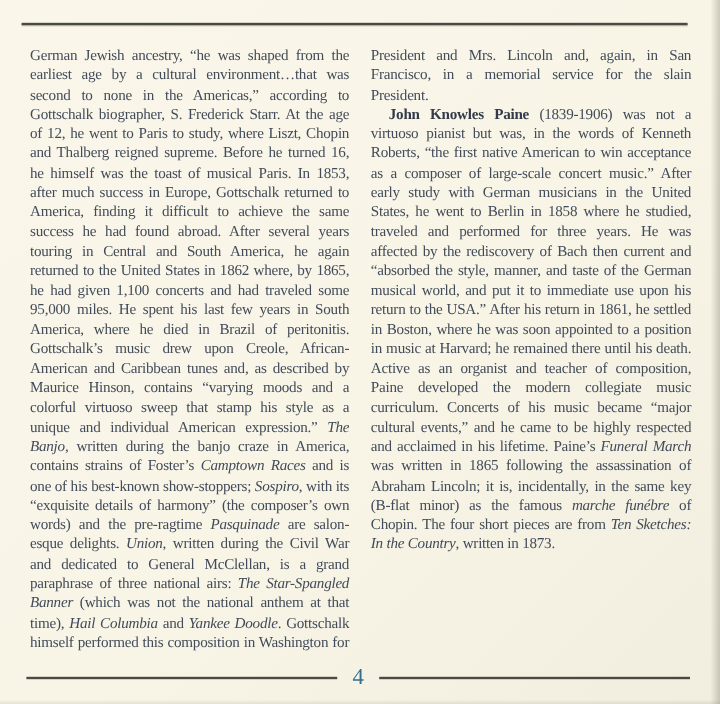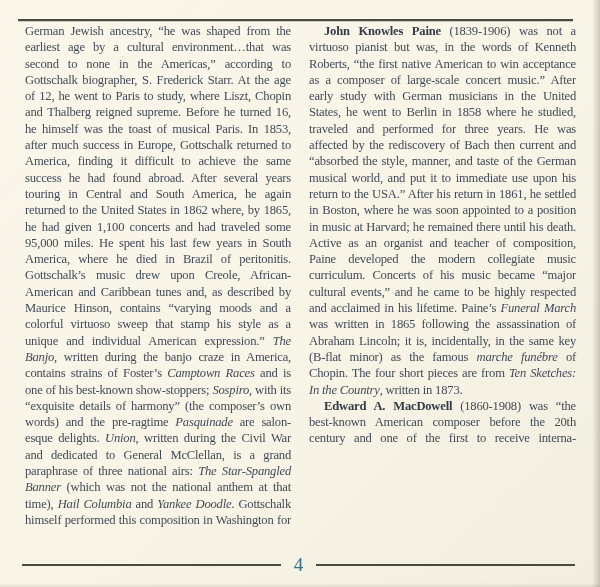--- a/index.html
+++ b/index.html
@@ -12,21 +12,21 @@
     background: linear-gradient(135deg, #faf6ea 0%, #f8f4e6 55%, #f2eedf 100%);
     font-family: "Liberation Serif", "DejaVu Serif", serif;
     color: var(--ink, #414b59);
   }
   .top-rule {
     position: absolute; left: 18px; top: 19px; width: 555px; height: 2px;
     background: var(--rule, #4a4a42);
     box-shadow: 0 1px 0 rgba(74,74,66,0.25);
   }
   .col {
-    position: absolute; top: 23px; width: 266px;
+    position: absolute; top: 38px; width: 266px;
     font-size: 12.6px; line-height: 16.3px; letter-spacing: -0.2px;
     text-align: justify;
   }
   .col-left  { left: 25px; }
   .col-right { left: 309px; width: 267px; }
   .col p { margin: 0; }
   .col p.indent { text-indent: 15px; }
   .col p.fill-last { text-align-last: justify; }
   .run-b { font-weight: 700; color: #333b48; }
   .run-i { font-style: italic; }
@@ -55,22 +55,22 @@
 <body>
 
 <div class="page">
   <div class="top-rule"></div>
 
   <div class="col col-left">
       <p class="fill-last"><span>German Jewish ancestry, “he was shaped from the earliest age by a cultural environment…that was second to none in the Americas,” according to Gottschalk biographer, S. Frederick Starr. At the age of 12, he went to Paris to study, where Liszt, Chopin and Thalberg reigned supreme. Before he turned 16, he himself was the toast of musical Paris. In 1853, after much success in Europe, Gottschalk returned to America, finding it difficult to achieve the same success he had found abroad. After several years touring in Central and South America, he again returned to the United States in 1862 where, by 1865, he had given 1,100 concerts and had traveled some 95,000 miles. He spent his last few years in South America, where he died in Brazil of peritonitis. Gottschalk’s music drew upon Creole, African-American and Caribbean tunes and, as described by Maurice Hinson, contains “varying moods and a colorful virtuoso sweep that stamp his style as a unique and individual American expression.” </span><span class="run-i">The Banjo</span><span>, written during the banjo craze in America, contains strains of Foster’s </span><span class="run-i">Camptown Races</span><span> and is one of his best-known show-stoppers; </span><span class="run-i">Sospiro</span><span>, with its “exquisite details of harmony” (the composer’s own words) and the pre-ragtime </span><span class="run-i">Pasquinade</span><span> are salon-esque delights. </span><span class="run-i">Union</span><span>, written during the Civil War and dedicated to General McClellan, is a grand paraphrase of three national airs: </span><span class="run-i">The Star-Spangled Banner</span><span> (which was not the national anthem at that time), </span><span class="run-i">Hail Columbia</span><span> and </span><span class="run-i">Yankee Doodle</span><span>. Gottschalk himself performed this composition in Washington for</span></p>
     </div>
 
   <div class="col col-right">
+      <p><span>President and Mrs. Lincoln and, again, in San Francisco, in a memorial service for the slain President.</span></p>
       <p class="indent"><span class="run-b">John Knowles Paine</span><span> (1839-1906) was not a virtuoso pianist but was, in the words of Kenneth Roberts, “the first native American to win acceptance as a composer of large-scale concert music.” After early study with German musicians in the United States, he went to Berlin in 1858 where he studied, traveled and performed for three years. He was affected by the rediscovery of Bach then current and “absorbed the style, manner, and taste of the German musical world, and put it to immediate use upon his return to the USA.” After his return in 1861, he settled in Boston, where he was soon appointed to a position in music at Harvard; he remained there until his death. Active as an organist and teacher of composition, Paine developed the modern collegiate music curriculum. Concerts of his music became “major cultural events,” and he came to be highly respected and acclaimed in his lifetime. Paine’s </span><span class="run-i">Funeral March</span><span> was written in 1865 following the assassination of Abraham Lincoln; it is, incidentally, in the same key (B-flat minor) as the famous </span><span class="run-i">marche funébre</span><span> of Chopin. The four short pieces are from </span><span class="run-i">Ten Sketches: In the Country</span><span>, written in 1873.</span></p>
-      <p class="indent fill-last"><span class="run-b">Edward A. MacDowell</span><span> (1860-1908) was “the best-known American composer before the 20th century and one of the first to receive interna-</span></p>
     </div>
 
   <div class="footer">
     <span class="rule-seg"></span>
     <span class="page-number">4</span>
     <span class="rule-seg"></span>
   </div>
 
   <div class="edge-right"></div>
   <div class="edge-bottom"></div>

